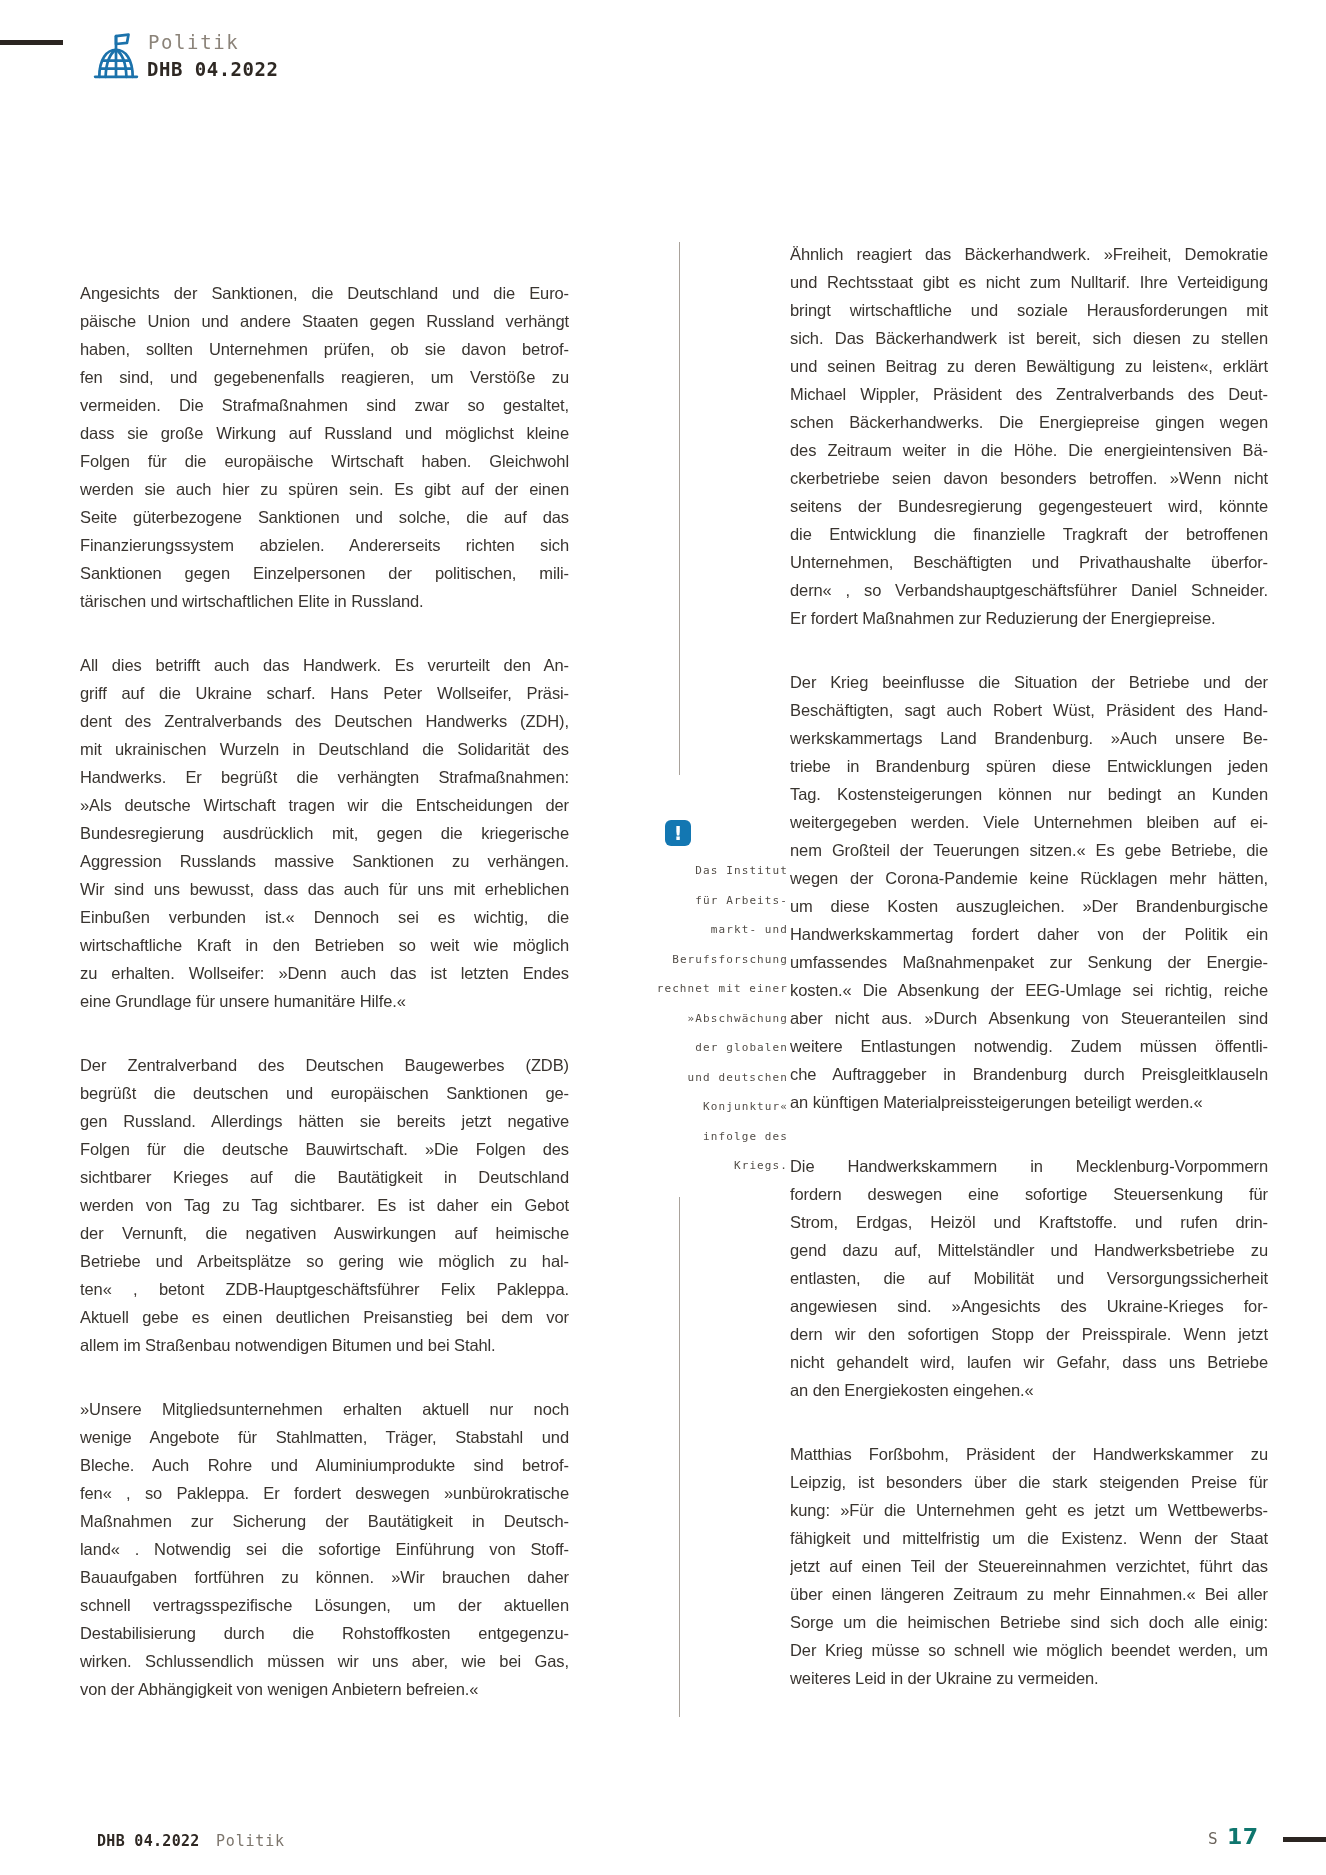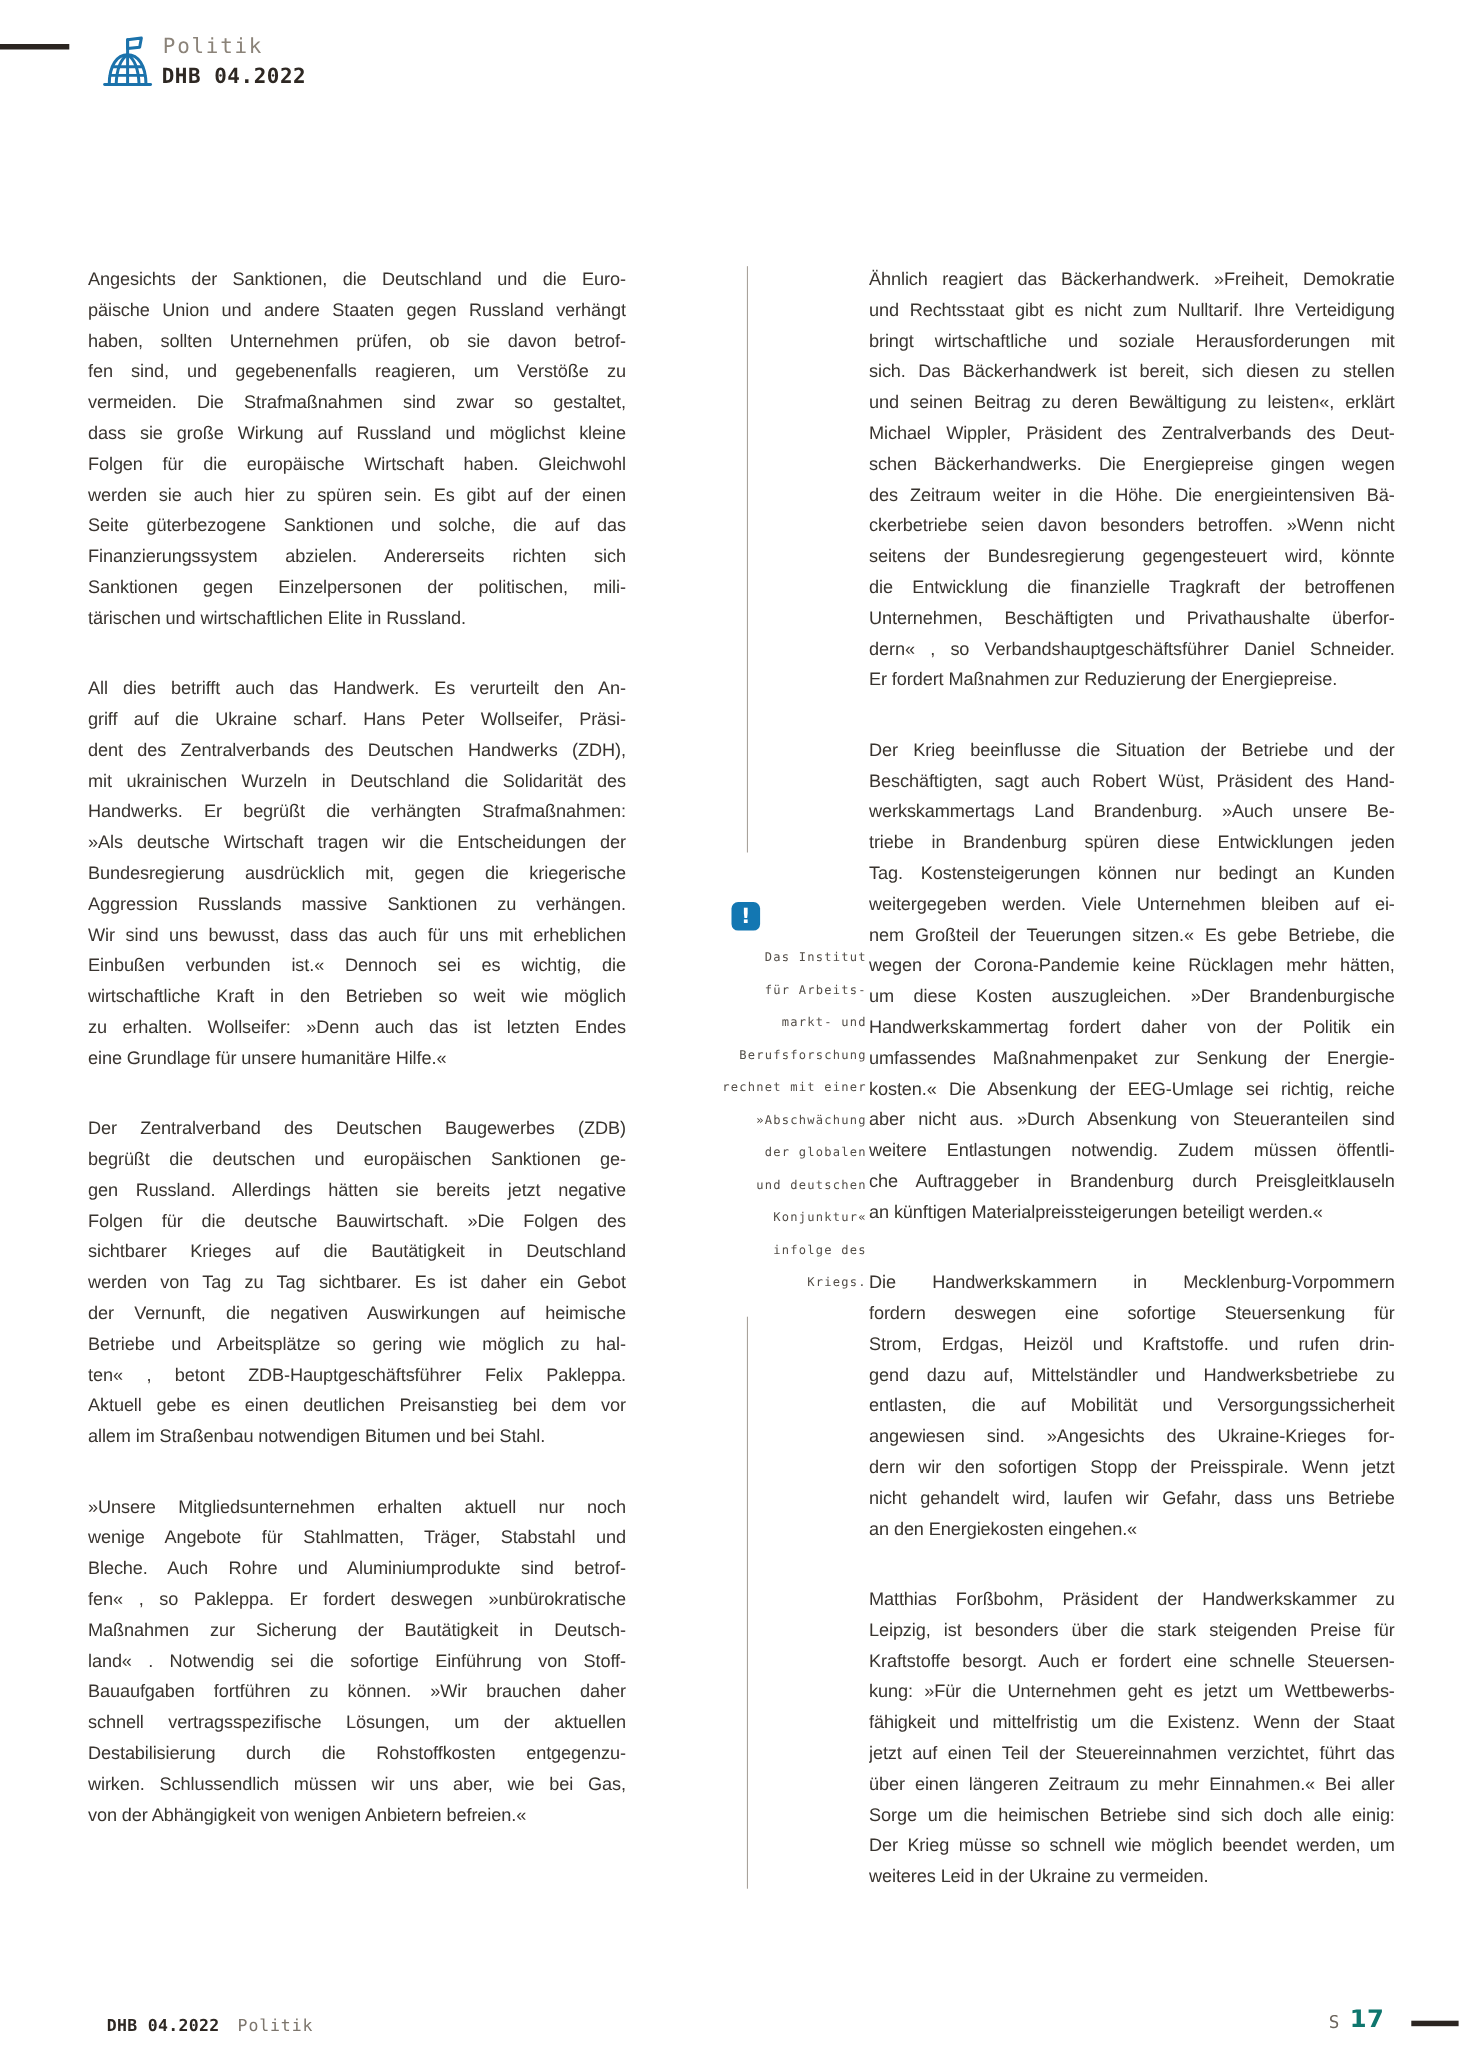--- a/index.html
+++ b/index.html
@@ -19,21 +19,21 @@
     left:148px;top:31px;font-family:"DejaVu Sans Mono",monospace;
     font-size:19px;letter-spacing:1.6px;color:#8b8379;
   }
   .h-issue{
     left:147px;top:58px;font-family:"DejaVu Sans Mono",monospace;
     font-size:19px;font-weight:bold;letter-spacing:.5px;color:#2e2823;
   }
 
   
   .col{top:240px;font-size:16.5px;line-height:28px;letter-spacing:-0.1px;color:#39342f;}
-  .col-left{left:80px;width:489px;}
+  .col-left{left:80px;width:489px;margin-top:39px;}
   .col-right{left:790px;width:478px;}
   .para{margin:0 0 36px 0;}
   .para:last-child{margin-bottom:0;}
   .line{
     height:28px;overflow:hidden;white-space:normal;
     text-align:justify;text-align-last:justify;
   }
   .line.last{text-align-last:left;}
 
   
@@ -214,21 +214,20 @@
         <div class="line">gend dazu auf, Mittelständler und Handwerksbetriebe zu</div>
         <div class="line">entlasten, die auf Mobilität und Versorgungssicherheit</div>
         <div class="line">angewiesen sind. »Angesichts des Ukraine-Krieges for-</div>
         <div class="line">dern wir den sofortigen Stopp der Preisspirale. Wenn jetzt</div>
         <div class="line">nicht gehandelt wird, laufen wir Gefahr, dass uns Betriebe</div>
         <div class="line last">an den Energiekosten eingehen.«</div>
       </div>
       <div class="para">
         <div class="line">Matthias Forßbohm, Präsident der Handwerkskammer zu</div>
         <div class="line">Leipzig, ist besonders über die stark steigenden Preise für</div>
-        <div class="line">Kraftstoffe besorgt. Auch er fordert eine schnelle Steuersen-</div>
         <div class="line">kung: »Für die Unternehmen geht es jetzt um Wettbewerbs-</div>
         <div class="line">fähigkeit und mittelfristig um die Existenz. Wenn der Staat</div>
         <div class="line">jetzt auf einen Teil der Steuereinnahmen verzichtet, führt das</div>
         <div class="line">über einen längeren Zeitraum zu mehr Einnahmen.« Bei aller</div>
         <div class="line">Sorge um die heimischen Betriebe sind sich doch alle einig:</div>
         <div class="line">Der Krieg müsse so schnell wie möglich beendet werden, um</div>
         <div class="line last">weiteres Leid in der Ukraine zu vermeiden.</div>
       </div>
     </section>
 </main>

